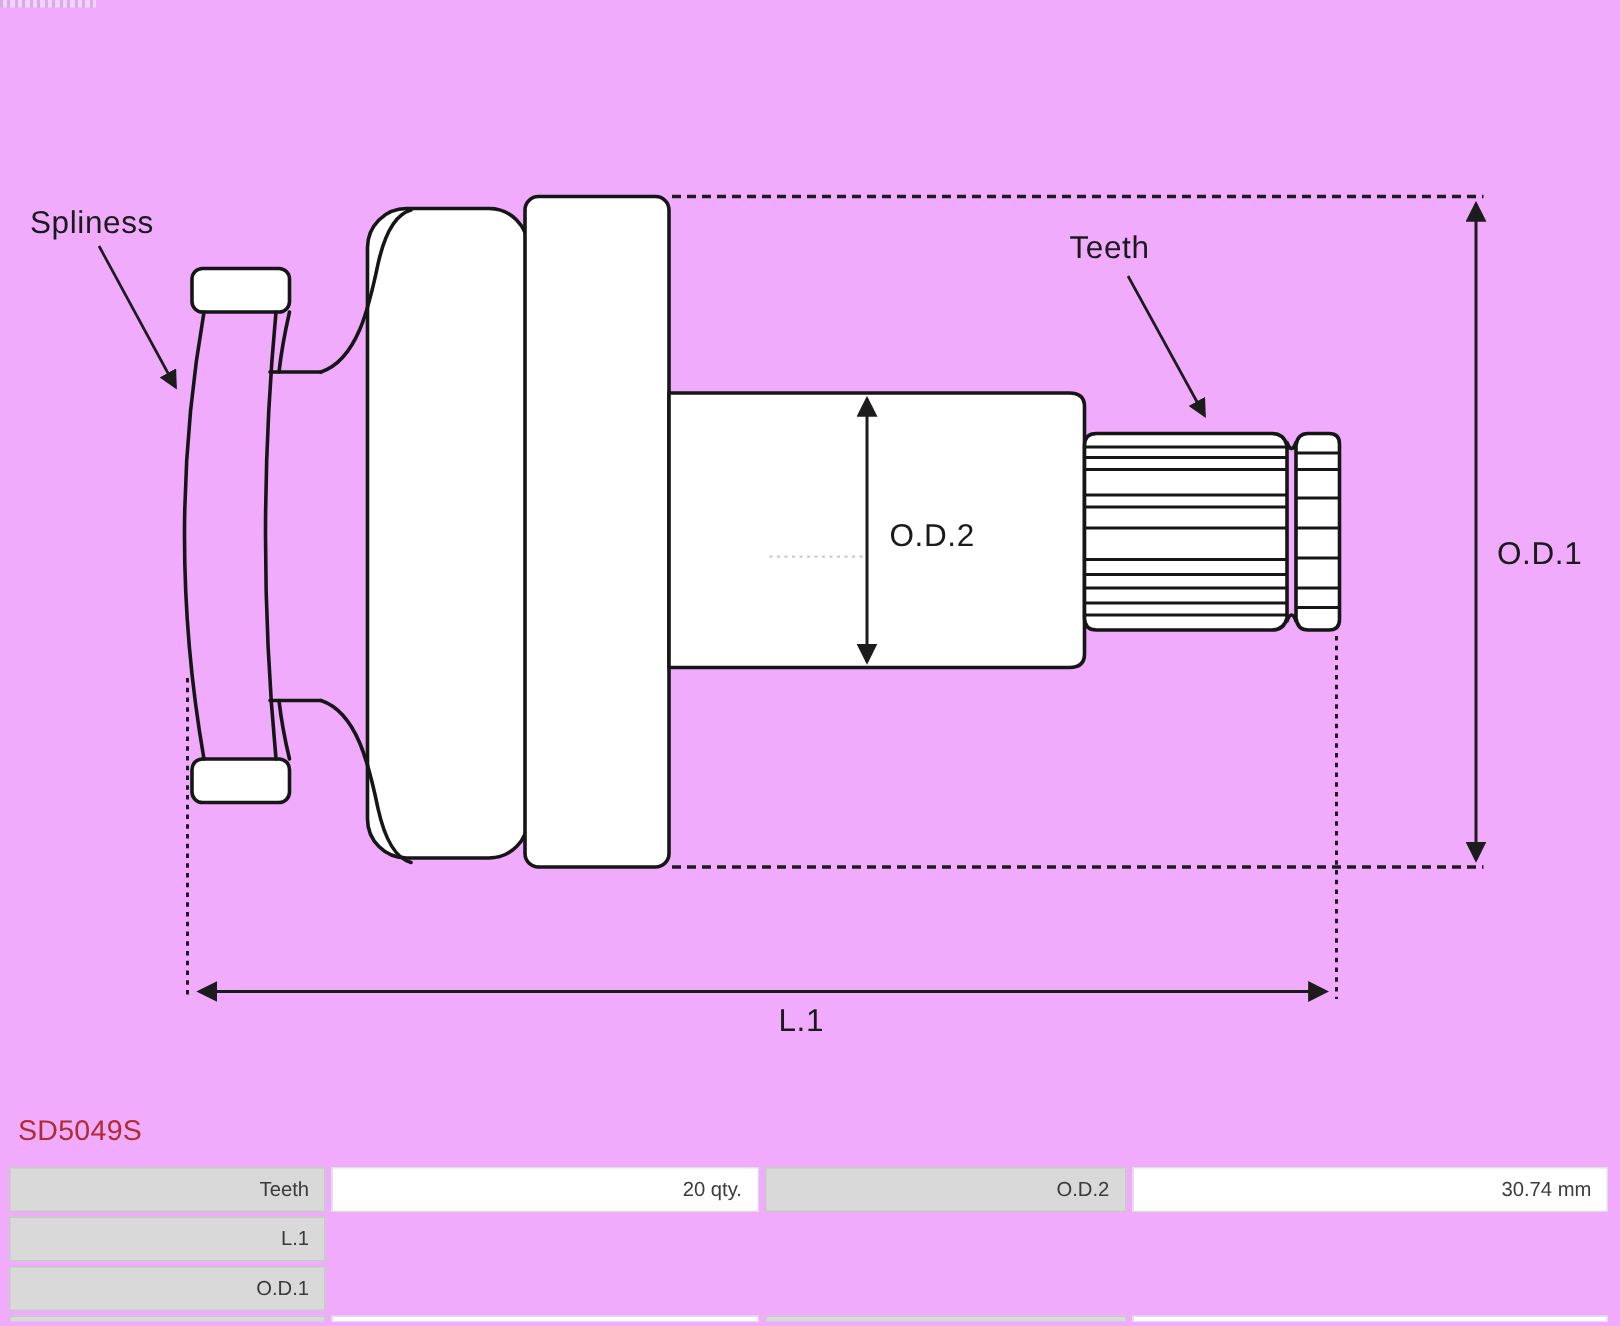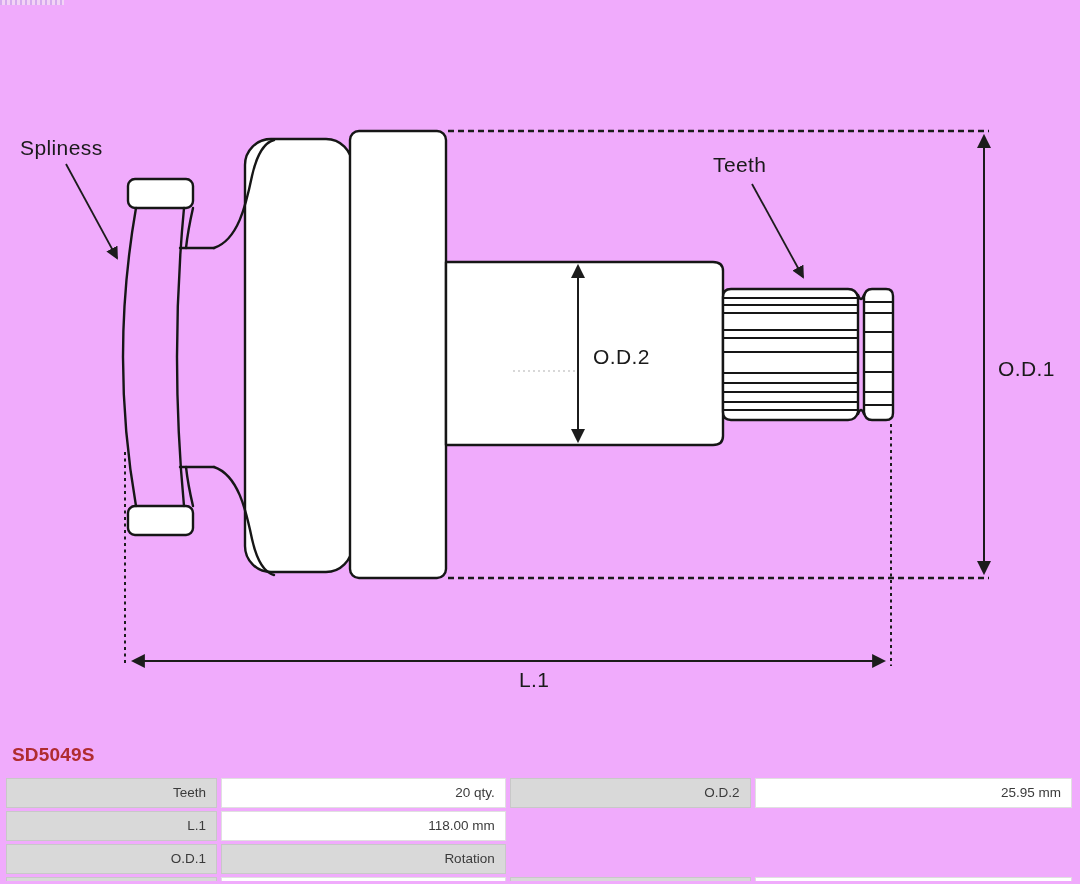--- a/index.html
+++ b/index.html
@@ -22,21 +22,21 @@
   .dia-label{
     font-family:"Liberation Sans", sans-serif;
     font-size:21px;
     letter-spacing:.4px;
     fill:#1a1a1a;
   }
   .part-number{
     position:absolute;
     left:12px;top:744px;
     font-size:19px;
-    font-weight:700;
+    font-weight:400;
     letter-spacing:.2px;
   }
   .spec-table{
     position:absolute;
     left:6px;right:8px;top:778px;
     display:flex;
     flex-direction:column;
     gap:3px;
   }
   .spec-row{
@@ -154,31 +154,29 @@
   </svg>
 
   <div class="part-number" style="color: rgb(176, 44, 48);">SD5049S</div>
 
   <div class="spec-table">
 
     <div class="spec-row">
       <div class="cell lbl">Teeth</div>
       <div class="cell val">20 qty.</div>
       <div class="cell lbl">O.D.2</div>
-      <div class="cell val">25.95 mm</div>
+      <div class="cell val">30.74 mm</div>
     </div>
 
     <div class="spec-row">
       <div class="cell lbl">L.1</div>
-      <div class="cell val">118.00 mm</div>
     </div>
 
     <div class="spec-row">
       <div class="cell lbl">O.D.1</div>
-      <div class="cell lbl">Rotation</div>
     </div>
 
     <div class="spec-row cutoff">
       <div class="cell lbl"></div>
       <div class="cell val"></div>
       <div class="cell lbl"></div>
       <div class="cell val"></div>
     </div>
 
   </div>

